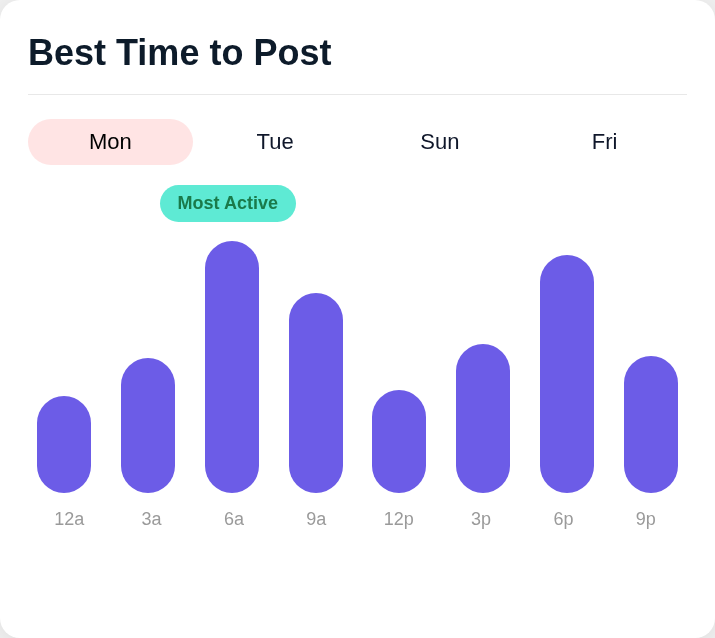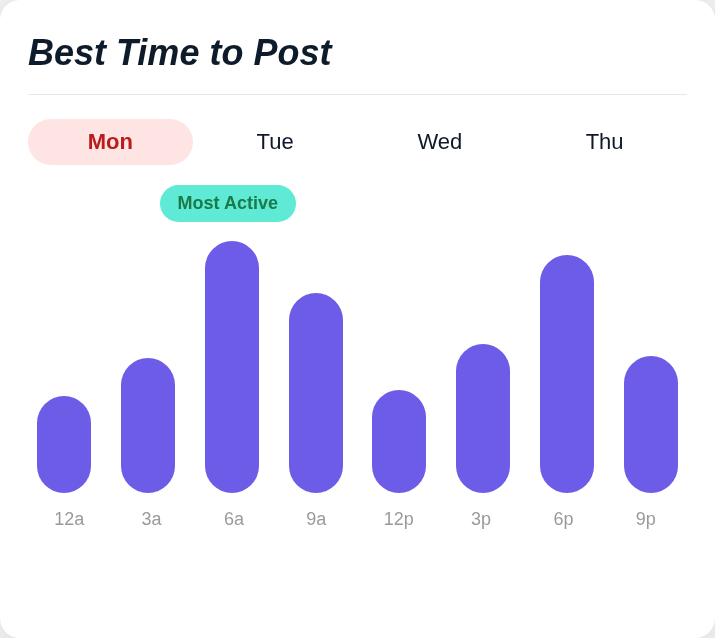--- a/index.html
+++ b/index.html
@@ -19,21 +19,20 @@
       min-height: 638px;
       box-shadow: 0 4px 24px rgba(0,0,0,0.08);
       display: flex;
       flex-direction: column;
     }
     .card-title {
       font-size: 36px;
       font-weight: 700;
       color: #0d1b2a;
       margin-bottom: 20px;
-      font-style: italic;
     }
     .divider {
       height: 1px;
       background: #e8e8e8;
       margin-bottom: 24px;
     }
     .days-row {
       display: flex;
       align-items: center;
       gap: 0;
@@ -44,22 +43,22 @@
       text-align: center;
       font-size: 22px;
       font-weight: 500;
       color: #0f172a;
       cursor: pointer;
       padding: 10px 0;
       border-radius: 50px;
     }
     .day-item.active {
       background: #ffe4e4;
-      color: #b91c1c;
-      font-weight: 700;
+      color: #000000;
+      font-weight: 400;
     }
     .chart-area {
       position: relative;
       flex: 1;
       display: flex;
       flex-direction: column;
     }
     .most-active-badge {
       position: absolute;
       top: -8px;
@@ -107,22 +106,22 @@
 </head>
 <body>
 
 <div class="card">
   <div class="card-title">Best Time to Post</div>
   <div class="divider"></div>
 
   <div class="days-row" id="days-row">
       <div class="day-item active">Mon</div>
       <div class="day-item">Tue</div>
-      <div class="day-item">Wed</div>
-      <div class="day-item">Thu</div>
+      <div class="day-item">Sun</div>
+      <div class="day-item">Fri</div>
     </div>
 
   <div class="chart-area">
     <div class="most-active-badge">Most Active</div>
     <div class="bars-container" id="bars-container">
         <div class="bar-wrapper">
           <div class="bar" style="height: 38.6364%; background: rgb(108, 92, 231);"></div>
         </div>
         <div class="bar-wrapper">
           <div class="bar" style="height: 53.4091%; background: rgb(108, 92, 231);"></div>

